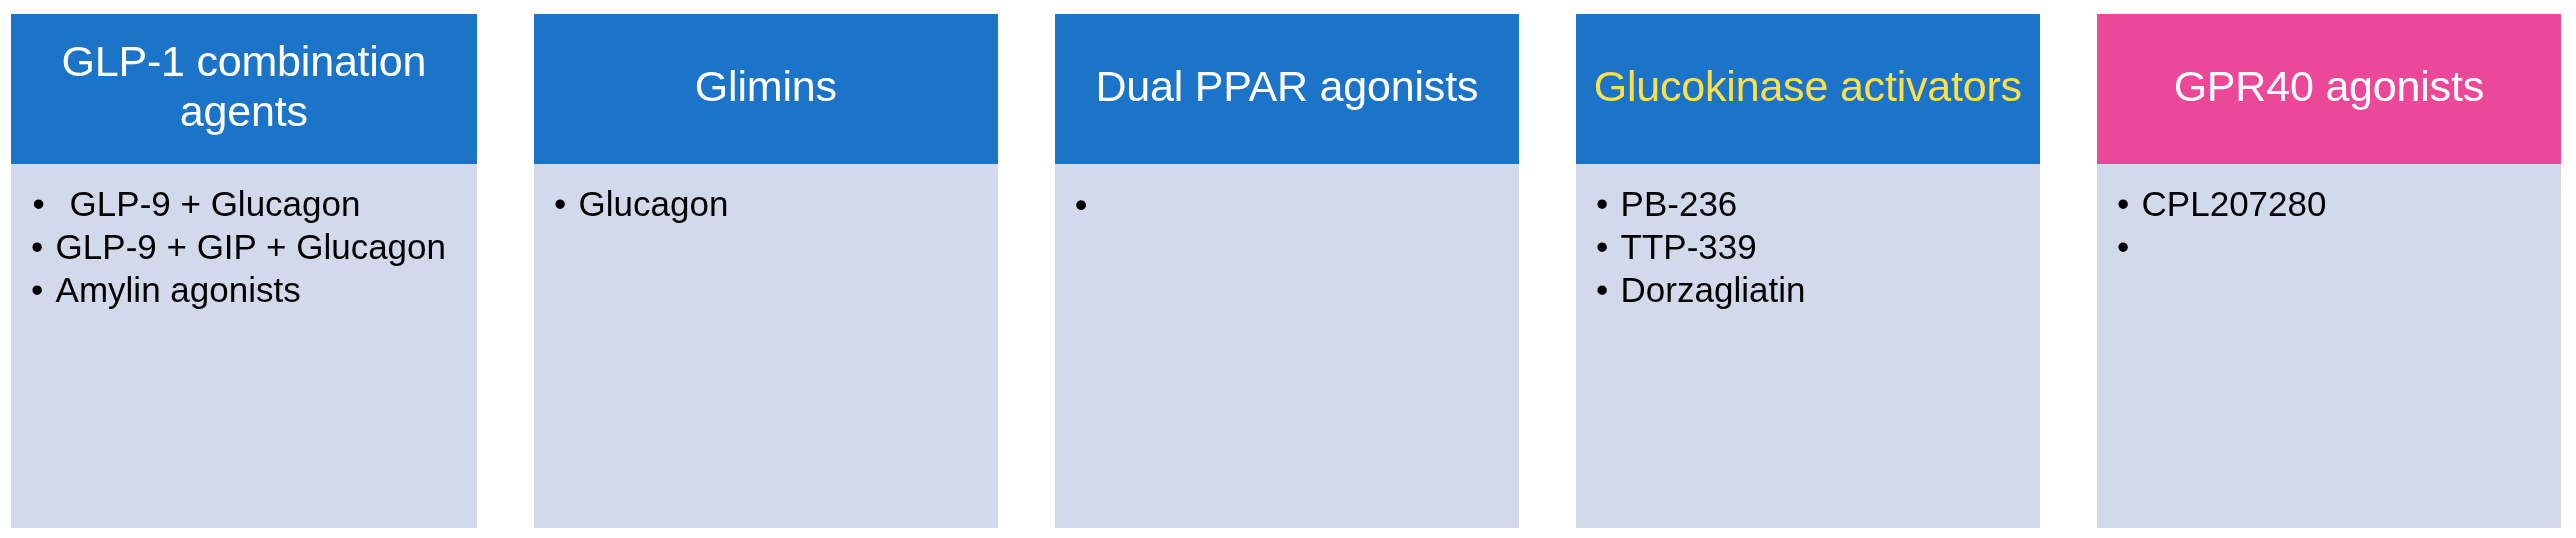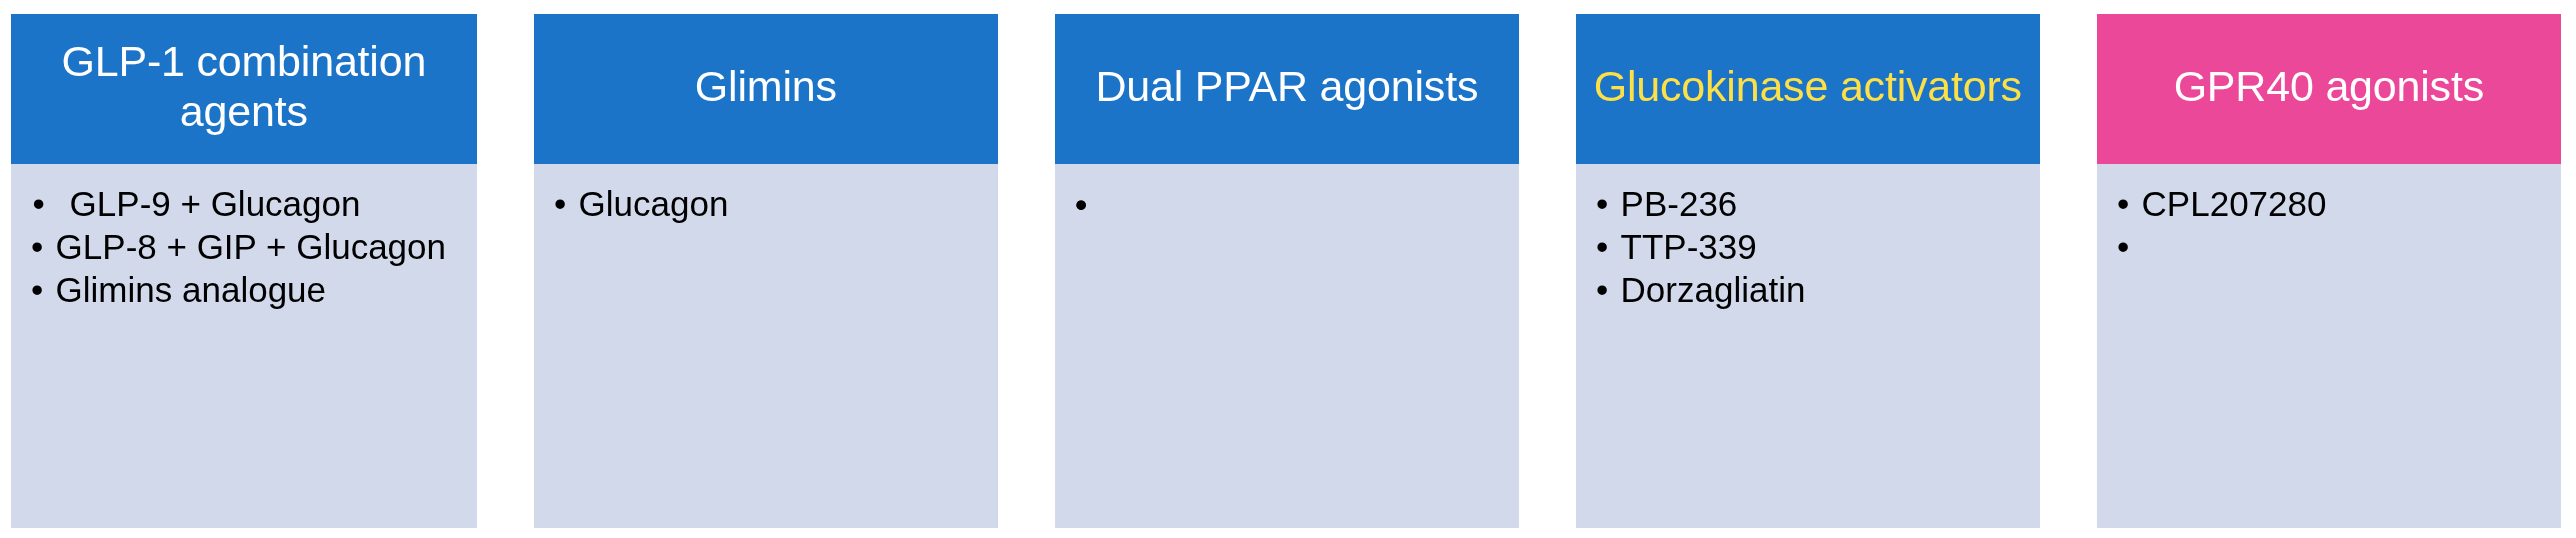--- a/index.html
+++ b/index.html
@@ -97,25 +97,25 @@
   <div class="card">
     <div class="card-header" style="background: rgb(27, 116, 200); color: rgb(255, 255, 255);">GLP-1 combination agents</div>
     <div class="card-body" style="background: rgb(210, 217, 235);">
       <ul class="bullet-list" style="color: rgb(0, 0, 0);">
         <li class="wide-gap">
           <span class="dot">•</span>
           <span>GLP-9 + Glucagon</span>
         </li>
         <li>
           <span class="dot">•</span>
-          <span>GLP-8 + GIP + Glucagon</span>
+          <span>GLP-9 + GIP + Glucagon</span>
         </li>
         <li>
           <span class="dot">•</span>
-          <span>Glimins analogue</span>
+          <span>Amylin agonists</span>
         </li>
       </ul>
     </div>
   </div>
 
   <div class="card w601">
     <div class="card-header" style="background: rgb(27, 116, 200); color: rgb(255, 255, 255);">Glimins</div>
     <div class="card-body" style="background: rgb(210, 217, 235);">
       <ul class="bullet-list" style="color: rgb(0, 0, 0);">
         <li>

